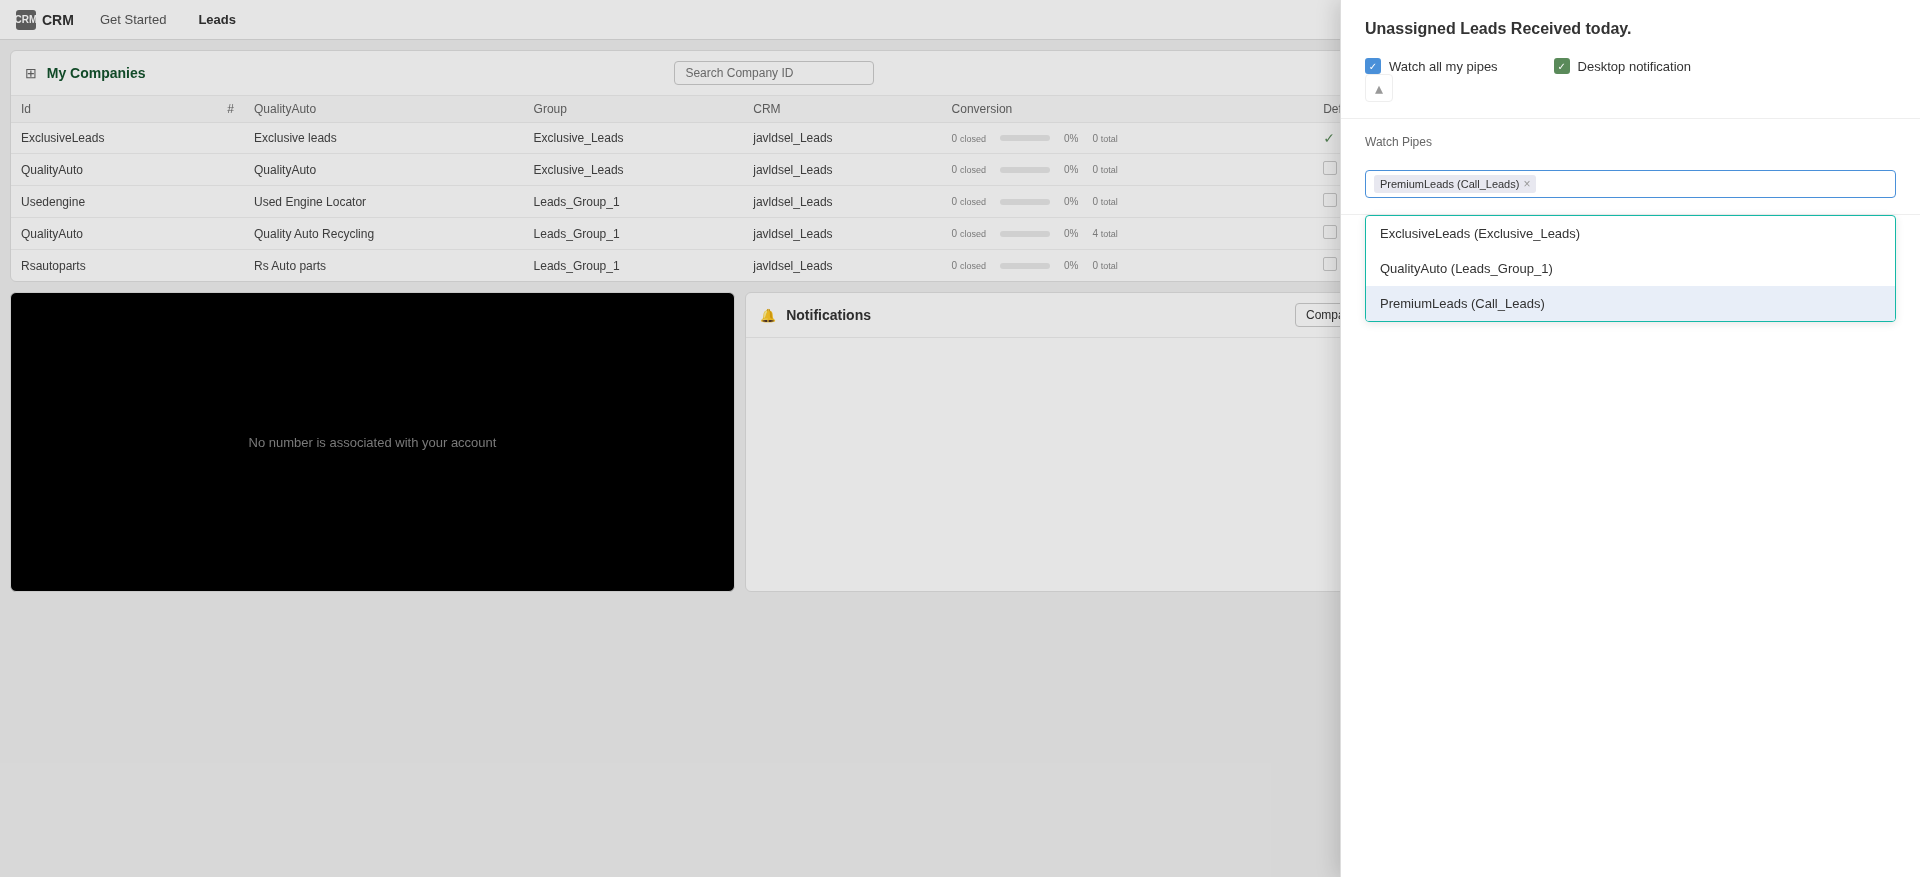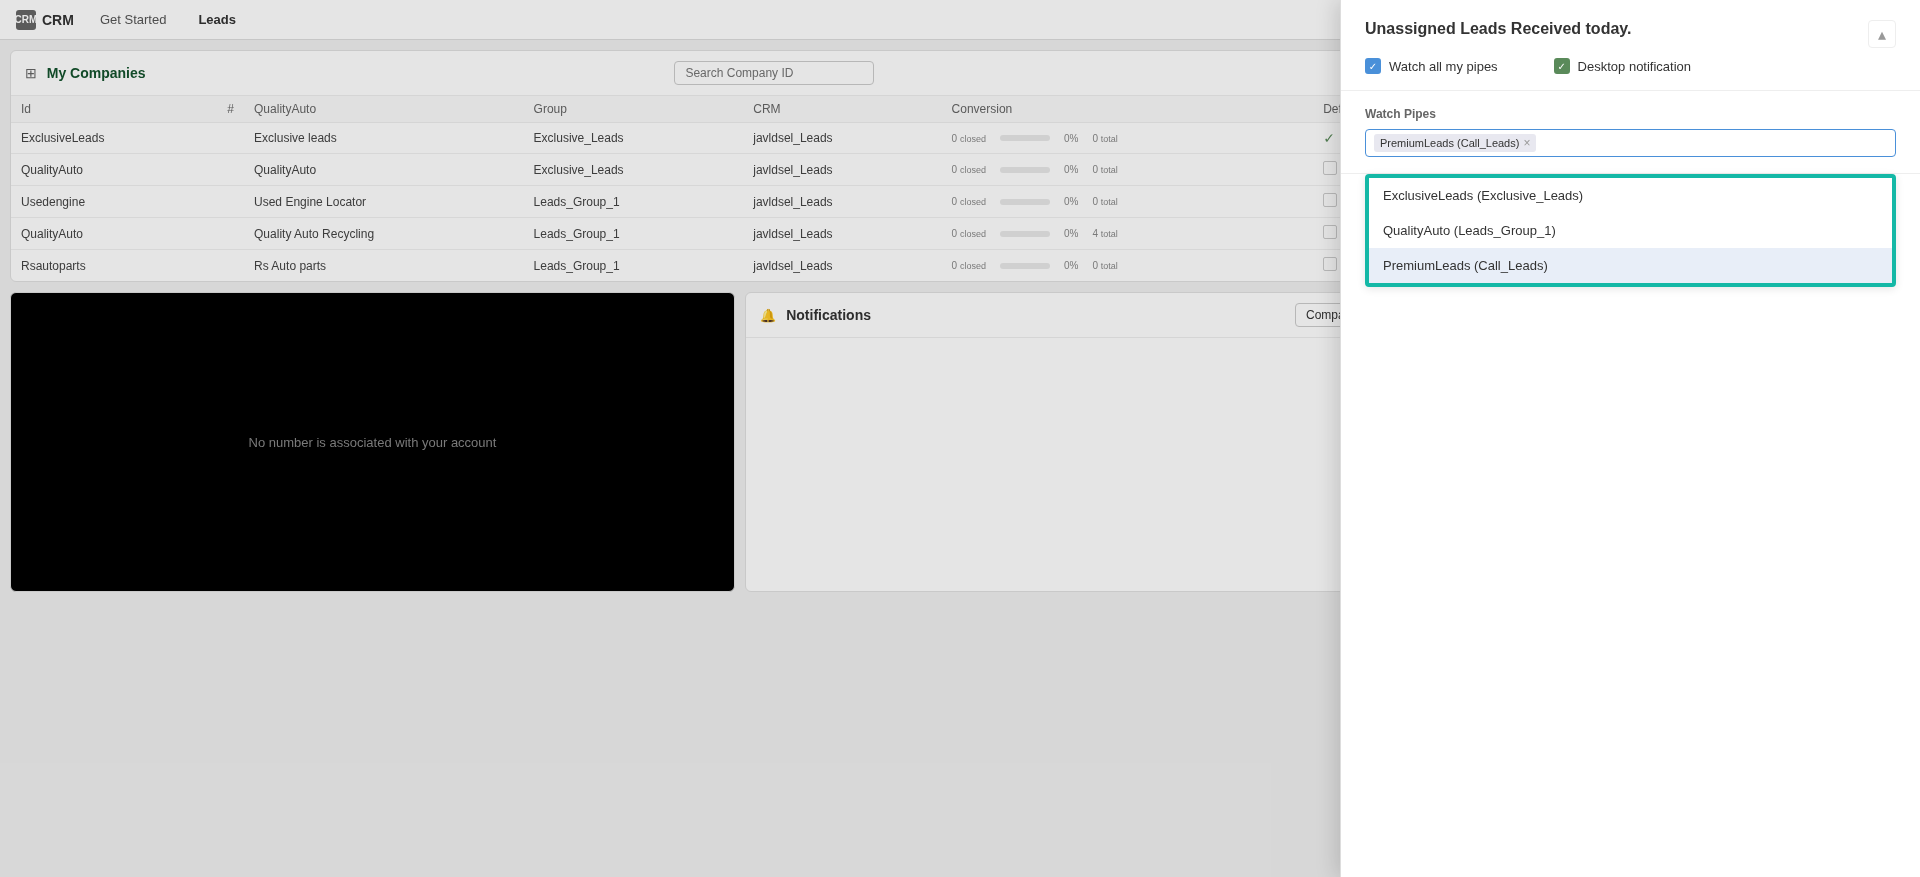--- a/index.html
+++ b/index.html
@@ -62,42 +62,42 @@
     .bell-icon { color: #666; }
     .company-dropdown { margin-left: auto; border: 1px solid #ccc; border-radius: 4px; padding: 4px 10px; font-size: 12px; background: #fff; cursor: pointer; display: flex; align-items: center; gap: 6px; min-width: 120px; }
 
     
     .right-panel { width: 480px; background: #fff; border-left: 1px solid #ddd; display: flex; flex-direction: column; overflow: hidden; }
     .right-panel-inner { overflow-y: auto; padding: 0; }
 
     
     .popup-overlay { position: absolute; top: 0; left: 0; right: 0; bottom: 0; background: rgba(0,0,0,0.1); z-index: 100; }
     .popup-card { position: absolute; top: 0; right: 0; width: 580px; height: 100%; background: #fff; border-left: 1px solid #ddd; display: flex; flex-direction: column; z-index: 200; box-shadow: -4px 0 20px rgba(0,0,0,0.15); }
-    .popup-header { display: flex; align-items: flex-start; padding: 20px 24px 16px; border-bottom: 1px solid #eee; }
+    .popup-header { display: flex; align-items: flex-start; padding: 20px 24px 16px; border-bottom: 1px solid #eee; flex-direction: column; }
     .popup-title-area { flex: 1; }
     .popup-title { font-size: 16px; font-weight: 600; color: #333; margin-bottom: 20px; }
     .popup-options { display: flex; gap: 56px; align-items: center; }
     .popup-option { display: flex; align-items: center; gap: 8px; font-size: 13px; color: #333; }
     .checkbox-blue { width: 16px; height: 16px; border: 2px solid #4a90d9; background: #fff; border-radius: 3px; display: inline-flex; align-items: center; justify-content: center; cursor: pointer; flex-shrink: 0; }
     .checkbox-blue.checked { background: #4a90d9; }
     .checkbox-blue.checked::after { content: '✓'; color: white; font-size: 10px; }
     .checkbox-green { width: 16px; height: 16px; border: 2px solid #5a8a5a; background: #5a8a5a; border-radius: 3px; display: inline-flex; align-items: center; justify-content: center; cursor: pointer; flex-shrink: 0; }
     .checkbox-green::after { content: '✓'; color: white; font-size: 10px; }
     .collapse-btn { width: 28px; height: 28px; display: flex; align-items: center; justify-content: center; cursor: pointer; color: #999; font-size: 16px; border: 1px solid #eee; border-radius: 4px; }
 
     
     .watch-pipes { padding: 16px 24px; border-bottom: 1px solid #eee; }
-    .watch-pipes-label { font-size: 12px; color: #666; margin-bottom: 8px; font-weight: 700; }
+    .watch-pipes-label { font-size: 12px; color: #666; margin-bottom: 21px; font-weight: 400; }
     .watch-pipes-input { display: flex; align-items: center; border: 1px solid #4a90d9; border-radius: 4px; padding: 4px 8px; gap: 6px; background: #fff; }
     .tag-item { background: #e8e8f0; border-radius: 3px; padding: 2px 6px; font-size: 11px; color: #333; display: flex; align-items: center; gap: 4px; }
     .tag-remove { color: #999; cursor: pointer; font-size: 12px; }
     .pipe-text-input { border: none; outline: none; font-size: 12px; flex: 1; color: #333; }
 
     
-    .dropdown-list { margin: 0 24px; border: 4px solid #14b8a6; border-radius: 4px; overflow: hidden; box-shadow: 0 2px 8px rgba(0,0,0,0.1); }
+    .dropdown-list { margin: 0 24px; border: 1px solid #14b8a6; border-radius: 4px; overflow: hidden; box-shadow: 0 2px 8px rgba(0,0,0,0.1); }
     .dropdown-item { padding: 10px 14px; font-size: 13px; color: #333; cursor: pointer; }
     .dropdown-item.selected { background: #e8eef8; color: #333; }
 
     
     .calendar-section { padding: 16px 0; }
     .cal-icon { color: #666; }
     .time-row { display: flex; align-items: flex-start; padding: 4px 24px; gap: 16px; min-height: 30px; }
     .time-label { width: 35px; font-size: 11px; color: #aaa; text-align: right; flex-shrink: 0; padding-top: 2px; }
     .time-divider { flex: 1; border-top: 1px solid #f0f0f0; margin-top: 6px; }
 

